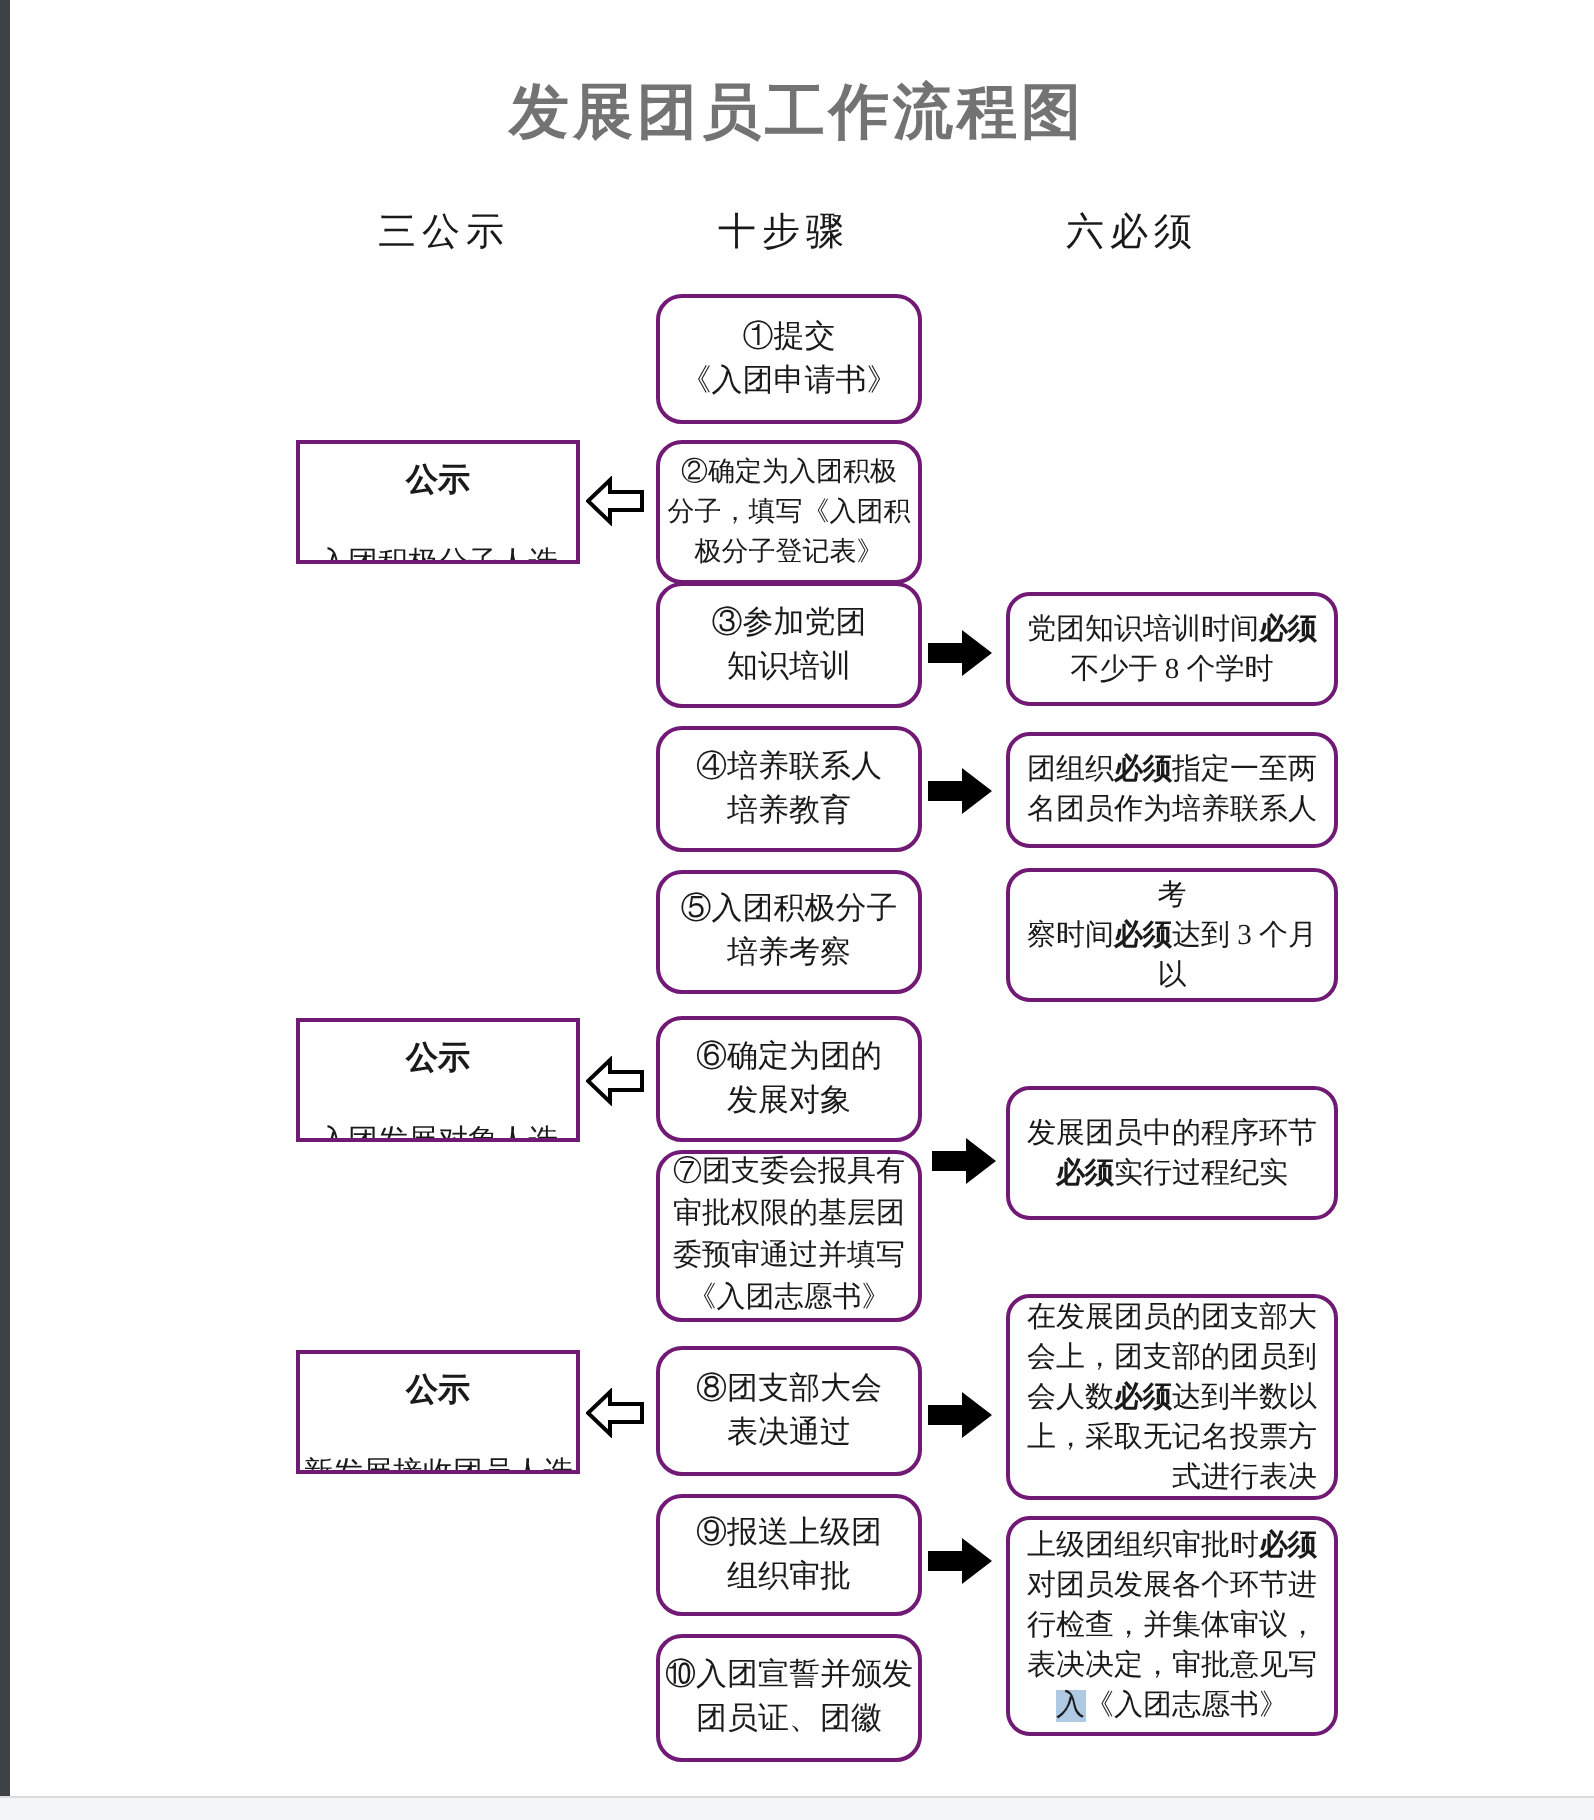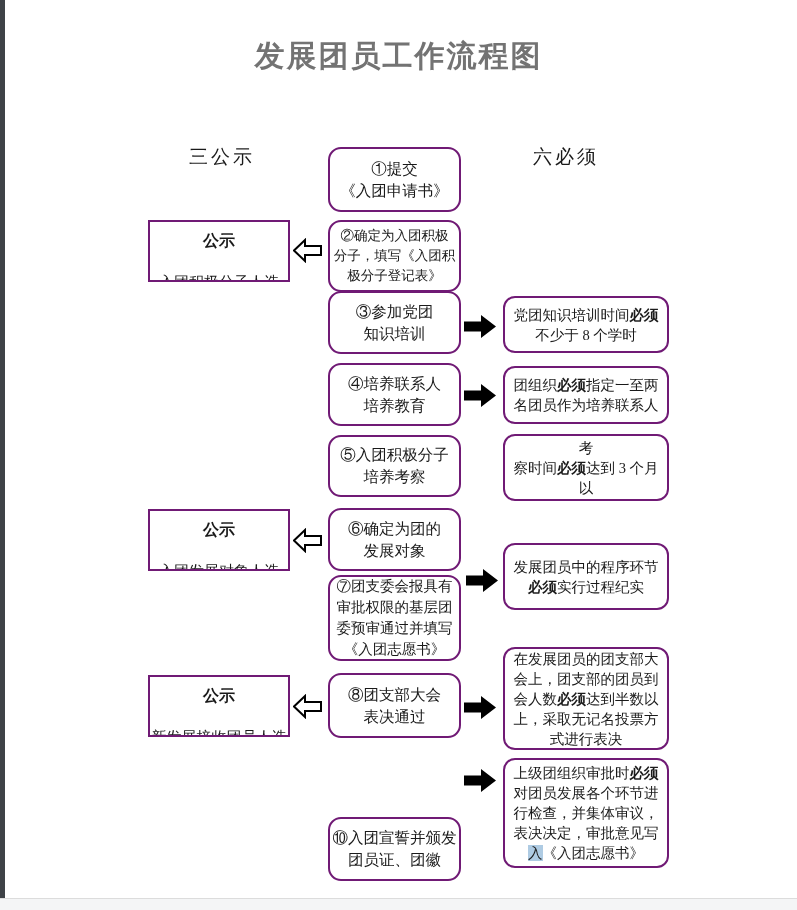--- a/index.html
+++ b/index.html
@@ -18,21 +18,21 @@
     position:absolute; left:0; bottom:0; width:797px; height:12px;
     background:#f4f5f6; border-top:1px solid #dcdcdc;
   }
   .doc-title {
     position:absolute; left:0; top:36px; width:797px;
     text-align:center; font-size:30px; font-weight:bold;
     letter-spacing:2px; color:#737373;
   }
   .col-header {
     position:absolute; top:103px; transform:translateX(-50%);
-    font-size:19px; letter-spacing:3px; color:#1a1a1a; white-space:nowrap;margin-top:41px;
+    font-size:19px; letter-spacing:3px; color:#1a1a1a; white-space:nowrap;
   }
   .box {
     position:absolute; border:2px solid #701a75; background:#fff;
     display:flex; align-items:center; justify-content:center;
     text-align:center; white-space:pre-line; overflow:hidden;
     color:#1a1a1a;
   }
   .step {
     left:328px; width:133px; border-radius:13px;
     font-size:15.5px; line-height:22px;
@@ -82,20 +82,22 @@
   <div class="box step" style="top:435px;height:62px;">⑤入团积极分子
 培养考察</div>
   <div class="box step" style="top:508px;height:63px;">⑥确定为团的
 发展对象</div>
   <div class="box step mid" style="top:575px;height:86px;">⑦团支委会报具有
 审批权限的基层团
 委预审通过并填写
 《入团志愿书》</div>
   <div class="box step" style="top:673px;height:65px;text-align:center;">⑧团支部大会
 表决通过</div>
+  <div class="box step" style="top:747px;height:61px;">⑨报送上级团
+组织审批</div>
   <div class="box step" style="top:817px;height:64px;">⑩入团宣誓并颁发
 团员证、团徽</div>
 
   <div class="box pub" style="top:220px;height:62px;">
     <div>
       <span class="pub-heading">公示</span>
       <span>入团积极分子人选</span>
     </div>
   </div>
   <div class="box pub" style="top:509px;height:62px;">
@@ -113,21 +115,21 @@
 
   <div class="box req" style="top:296px;height:57px;text-align:center;"><div><span>党团知识培训时间</span><span class="must">必须</span><span>
 不少于 8 个学时</span></div></div>
   <div class="box req" style="top:366px;height:58px;"><div><span>团组织</span><span class="must">必须</span><span>指定一至两
 名团员作为培养联系人</span></div></div>
   <div class="box req" style="top:434px;height:67px;"><div><span>对入团积极分子的培养考
 察时间</span><span class="must">必须</span><span>达到 3 个月以
 上，并形成考察材料</span></div></div>
   <div class="box req" style="top:543px;height:67px;"><div><span>发展团员中的程序环节
 </span><span class="must">必须</span><span>实行过程纪实</span></div></div>
-  <div class="box req" style="top:647px;height:103px;"><div><span>在发展团员的团支部大
+  <div class="box req" style="top:647px;height:103px;text-align:right;"><div><span>在发展团员的团支部大
 会上，团支部的团员到
 会人数</span><span class="must">必须</span><span>达到半数以
 上，采取无记名投票方
 式进行表决</span></div></div>
   <div class="box req" style="top:758px;height:110px;"><div><span>上级团组织审批时</span><span class="must">必须</span><span>
 对团员发展各个环节进
 行检查，并集体审议，
 表决决定，审批意见写
 </span><span class="hl">入</span><span>《入团志愿书》</span></div></div>
 

